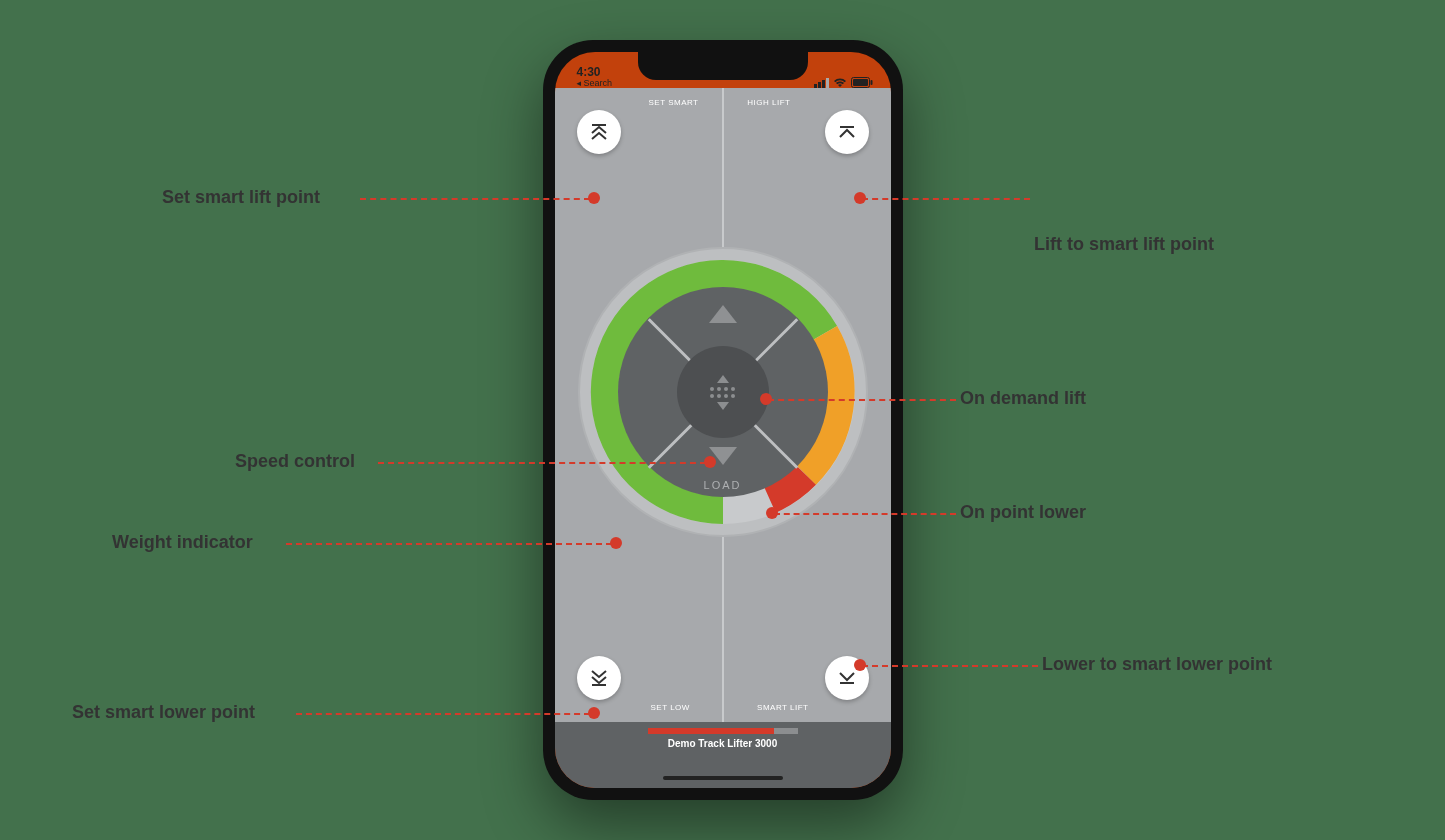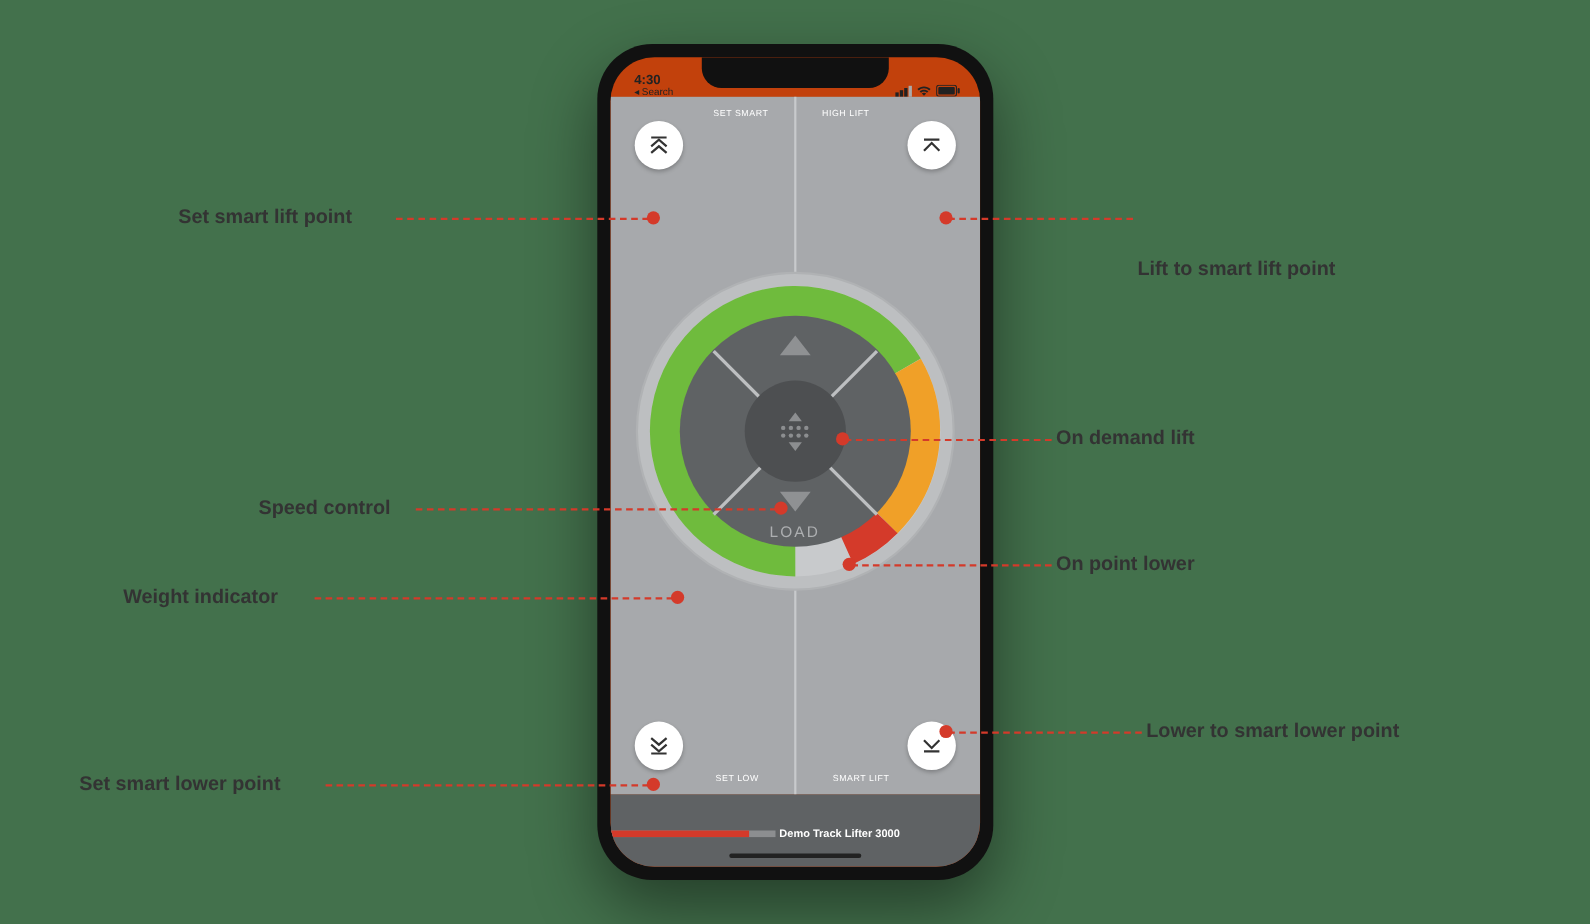--- a/index.html
+++ b/index.html
@@ -186,31 +186,31 @@
     transform-origin: 0 50%;
   }
   .sep-line.a{ transform: rotate(45deg);}
   .sep-line.b{ transform: rotate(135deg);}
   .sep-line.c{ transform: rotate(225deg);}
   .sep-line.d{ transform: rotate(315deg);}
   .load-label {
     position:absolute;
     bottom:46px; left:50%;
     transform:translateX(-50%);
-    font-size:14px;
+    font-size:11px;
     letter-spacing:2px;
     color:#adafb1;
   }
 
   
   .footer {
     height: 66px;
     background:#5f6264;
     display:flex;
-    flex-direction:row;
+    flex-direction:column;
     align-items:center;
     padding-top:6px;
     gap:4px;
   }
   .footer-bar {
     width:150px; height:6px;
     background:#8c8e90;
     position:relative;
   }
   .footer-bar-fill {

